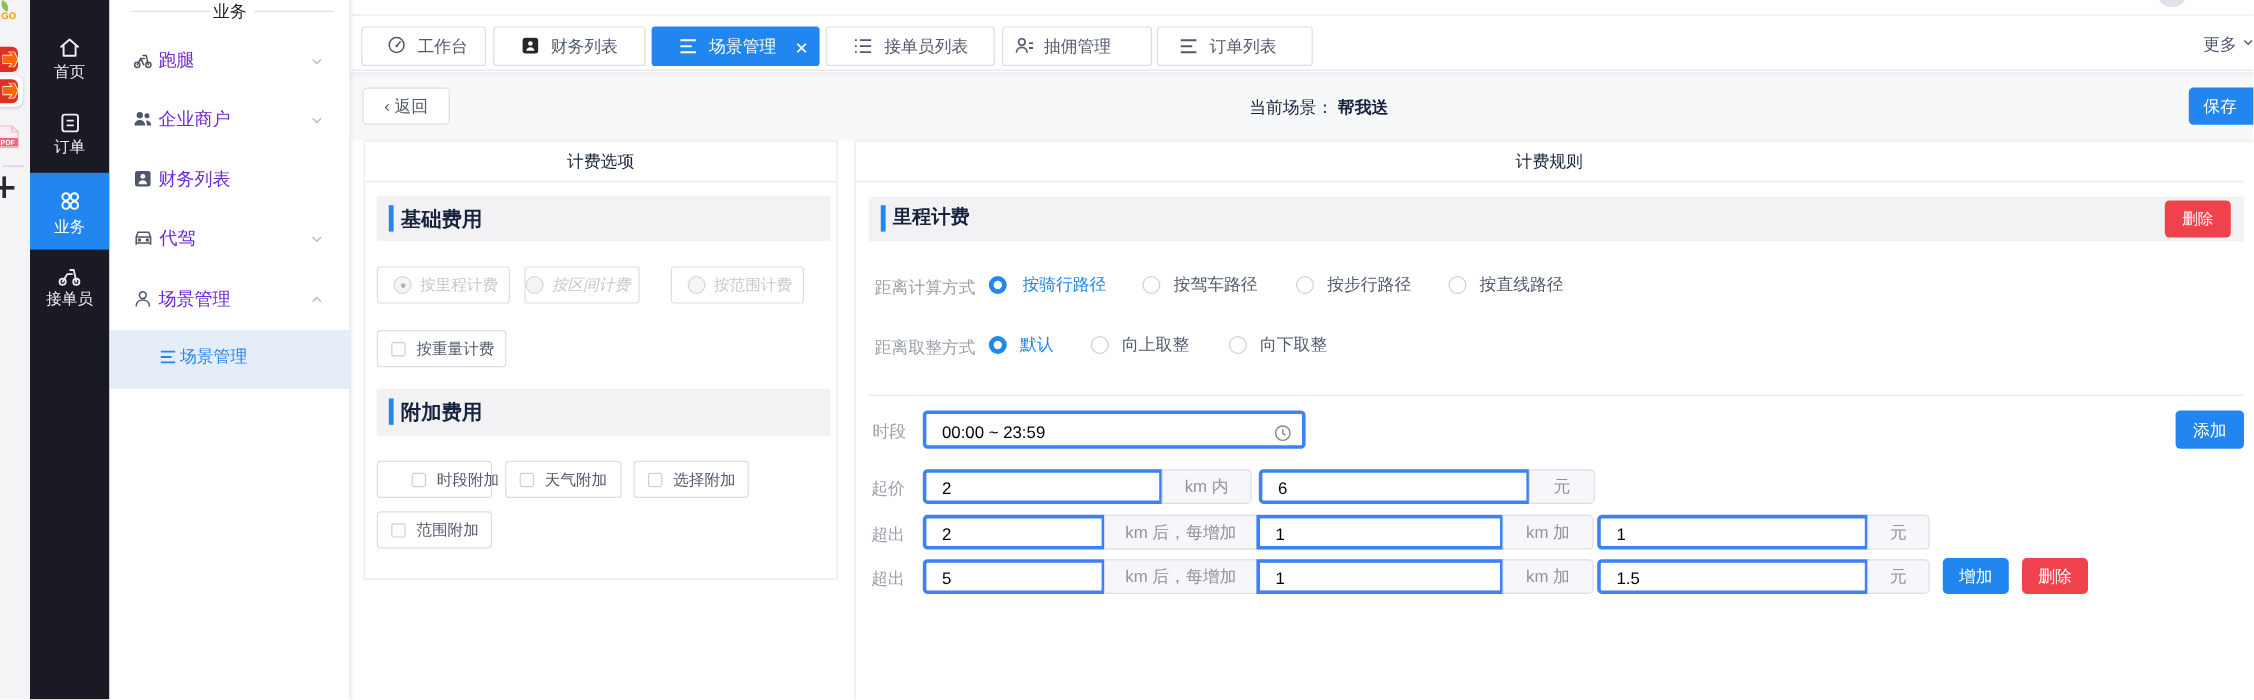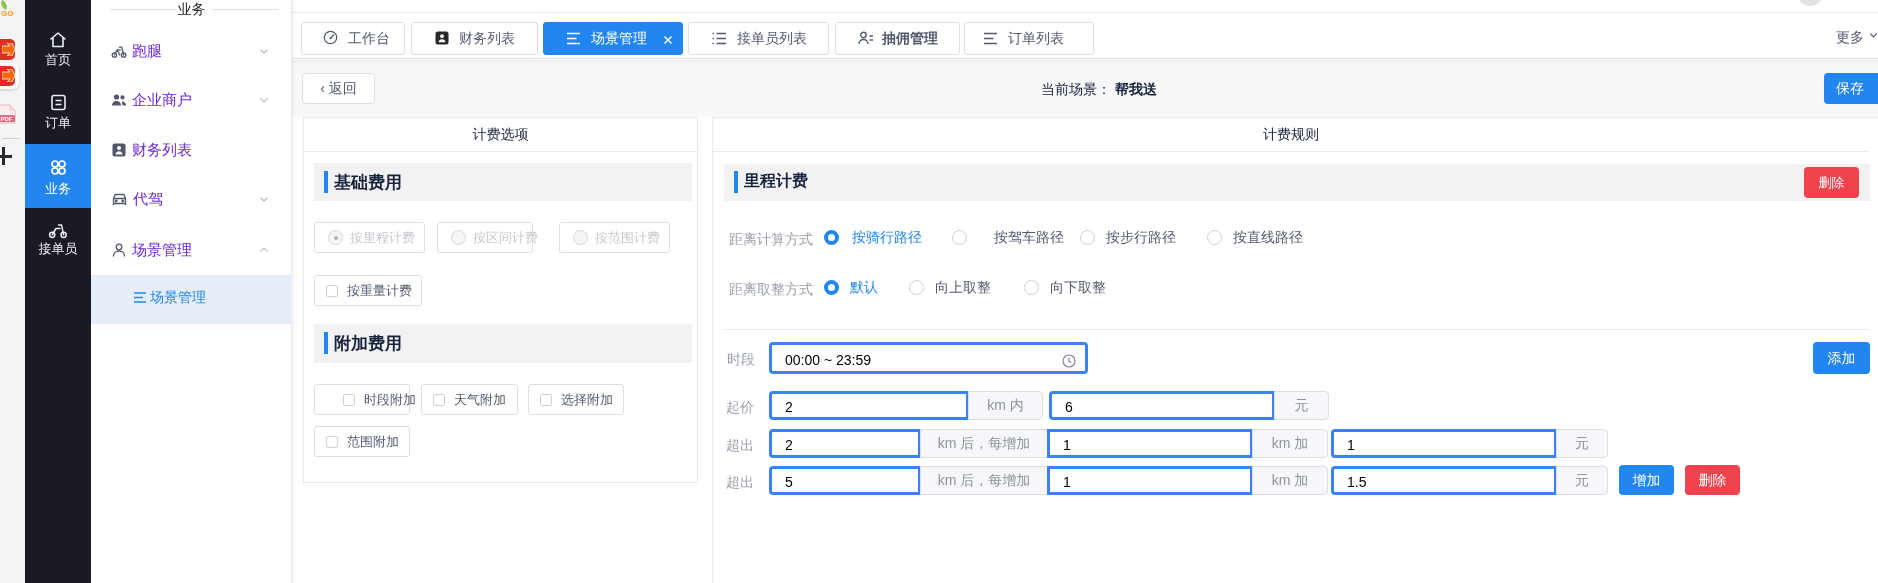--- a/index.html
+++ b/index.html
@@ -209,21 +209,21 @@
         </svg>
       <span style="margin-left:6px;">场景管理</span>
       <svg style="margin-left:12px;" width="10" height="10" viewBox="0 0 10 10" fill="none" stroke="#fff" stroke-width="1.4">
           <path d="M1.5 1.5 L8.5 8.5 M8.5 1.5 L1.5 8.5"></path>
         </svg></div>
     <div class="tab" style="left:396px; width:141px; padding-left:23px;">
       <svg width="15" height="13" viewBox="0 0 15 13" fill="none" stroke="#515a6e" stroke-width="1.5">
           <path d="M4.5 1.5 H14 M4.5 6.5 H14 M4.5 11.5 H14 M0.5 1.5 H2 M0.5 6.5 H2 M0.5 11.5 H2"></path>
         </svg>
       <span style="margin-left:6px;">接单员列表</span></div>
-    <div class="tab" style="left:543px; width:125px; padding-left:22px;font-weight:bold;">
+    <div class="tab" style="left:543px; width:125px; padding-left:10px;">
       <svg width="15" height="14" viewBox="0 0 15 14" fill="none" stroke="#515a6e" stroke-width="1.4">
           <circle cx="5.5" cy="4" r="2.7"></circle>
           <path d="M1 13 c0-2.7 2-4.5 4.5-4.5 s4.5 1.8 4.5 4.5"></path>
           <path d="M11.5 5 H15 M11.5 9 H15" stroke-width="1.5"></path>
         </svg>
       <span style="margin-left:5px;">抽佣管理</span></div>
     <div class="tab" style="left:672px; width:130px; padding-left:18px;">
       <svg width="15" height="13" viewBox="0 0 15 13" fill="none" stroke="#515a6e" stroke-width="1.6">
           <path d="M1 1.5 H14 M1 6.5 H10.5 M1 11.5 H14"></path>
         </svg>
@@ -241,21 +241,21 @@
   <div id="curscene" class="abs">当前场景：&nbsp;<b>帮我送</b></div>
   <div id="savebtn" class="btn">保存</div>
 
   <div id="lpanel" class="abs panel">
     <div class="phead">计费选项</div>
     <div class="gbar" style="left:10px; top:45px; width:378px; height:38px;">
       <div class="acc"></div>
         <div class="t">基础费用</div>
     </div>
     <div class="obox" style="left:10px; top:104px; width:111px; padding-left:13px;"><span class="radioc on"></span><span class="gray" style="margin-left:7px;">按里程计费</span></div>
-    <div class="obox" style="left:133px; top:104px; width:96px; padding-left:13px;"><span class="radioc"></span><span class="gray" style="margin-left:7px;">按区间计费</span></div>
+    <div class="obox" style="left:133px; top:104px; width:96px; font-style:italic;"><span class="radioc"></span><span class="gray" style="margin-left:7px;">按区间计费</span></div>
     <div class="obox" style="left:255px; top:104px; width:111px; padding-left:13px;"><span class="radioc"></span><span class="gray" style="margin-left:7px;">按范围计费</span></div>
     <div class="obox" style="left:10px; top:157px; width:108px; padding-left:11px;"><span class="ckbox"></span><span class="dark" style="margin-left:9px;">按重量计费</span></div>
     <div class="gbar" style="left:10px; top:206px; width:378px; height:39px;">
       <div class="acc"></div>
         <div class="t">附加费用</div>
     </div>
     <div class="obox" style="left:10px; top:266px; width:96px; padding-left:28px;"><span class="ckbox"></span><span class="dark" style="margin-left:9px;">时段附加</span></div>
     <div class="obox" style="left:117px; top:266px; width:97px; padding-left:11px;"><span class="ckbox"></span><span class="dark" style="margin-left:9px;">天气附加</span></div>
     <div class="obox" style="left:224px; top:266px; width:96px; padding-left:11px;"><span class="ckbox"></span><span class="dark" style="margin-left:9px;">选择附加</span></div>
     <div class="obox" style="left:10px; top:308px; width:96px; padding-left:11px;"><span class="ckbox"></span><span class="dark" style="margin-left:9px;">范围附加</span></div>
@@ -263,21 +263,21 @@
 
   <div id="rpanel" class="abs panel">
     <div class="phead" style="width:1156px;">计费规则</div>
     <div class="gbar" style="left:11px; top:46px; width:1146px; height:37px;">
       <div class="acc" style="top:7px;"></div>
         <div class="t" style="top:7px; font-size:16px;">里程计费</div>
       <div class="btn redbtn" style="left:1080px; top:3px; width:55px; height:31px; line-height:31px; font-size:13px;">删除</div>
     </div>
     <div class="abs" style="left:16px; top:113px;"><span class="rlabel">距离计算方式</span></div>
     <div class="abs" style="left:111px; top:111px;"><span class="radio sel"></span><span style="color:#2186f0; margin-left:13px;">按骑行路径</span></div>
-    <div class="abs" style="left:239px; top:111px;"><span class="radio"></span><span style="margin-left:27px;font-family:Liberation Mono, monospace;">按驾车路径</span></div>
+    <div class="abs" style="left:239px; top:111px;"><span class="radio"></span><span style="margin-left:11px;font-family:Liberation Mono, monospace;">按驾车路径</span></div>
     <div class="abs" style="left:367px; top:111px;"><span class="radio"></span><span style="margin-left:11px;">按步行路径</span></div>
     <div class="abs" style="left:494px; top:111px;"><span class="radio"></span><span style="margin-left:11px;">按直线路径</span></div>
     <div class="abs" style="left:16px; top:163px;"><span class="rlabel">距离取整方式</span></div>
     <div class="abs" style="left:111px; top:161px;"><span class="radio sel"></span><span style="color:#2186f0; margin-left:11px;">默认</span></div>
     <div class="abs" style="left:196px; top:161px;"><span class="radio"></span><span style="margin-left:11px;">向上取整</span></div>
     <div class="abs" style="left:311px; top:161px;"><span class="radio"></span><span style="margin-left:11px;">向下取整</span></div>
     <div class="abs" style="left:11px; top:211px; width:1146px; height:1px; background:#e8eaec;"></div>
 
     <div class="abs rlabel" style="left:14px; top:233px;">时段</div>
     <div class="ipt" style="left:56px; top:224px; width:319px; height:32px; line-height:30px;">00:00 ~ 23:59

